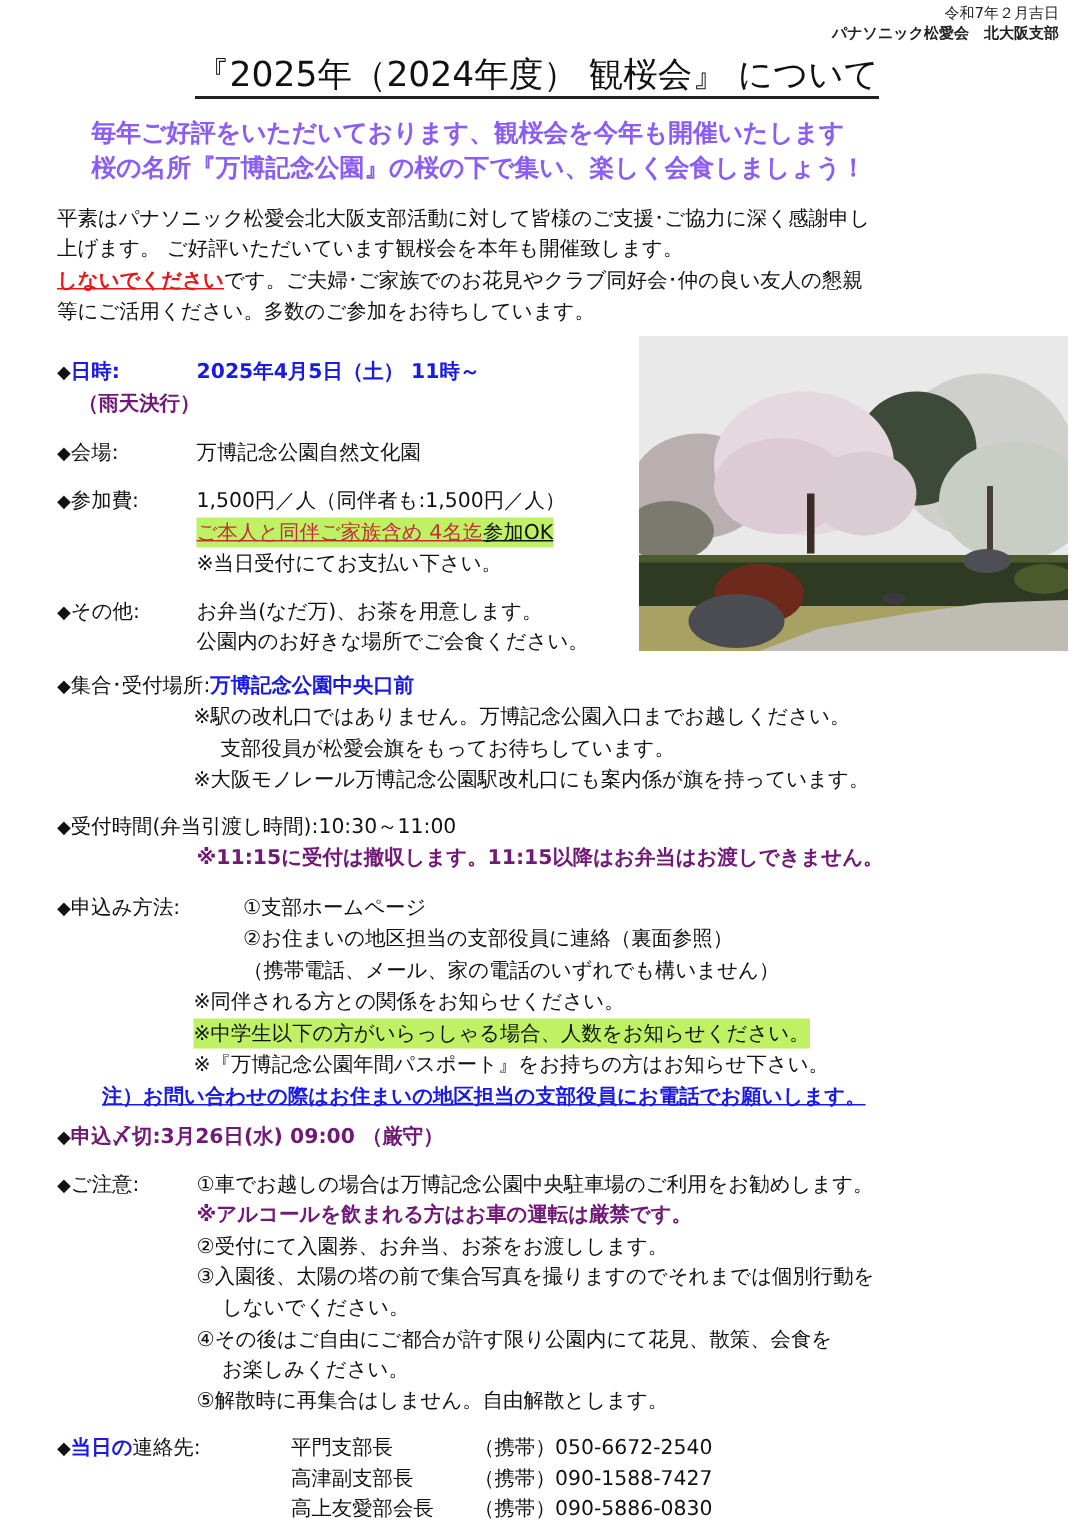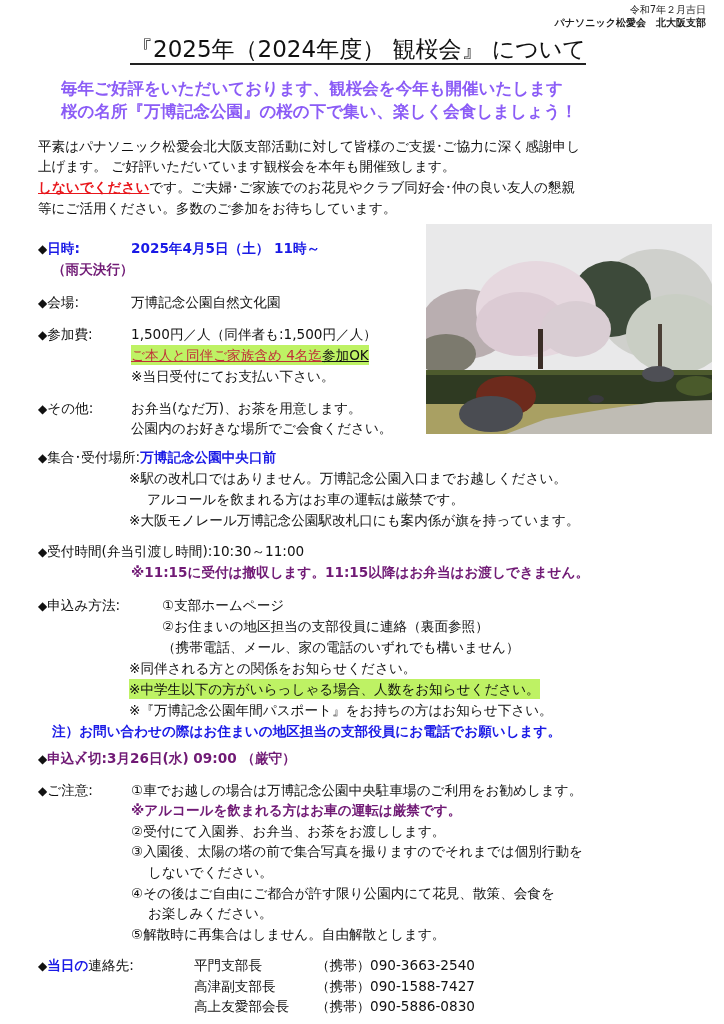--- a/index.html
+++ b/index.html
@@ -93,38 +93,38 @@
     <ellipse cx="65" cy="190" rx="32" ry="18" fill="#4a4c52"></ellipse>
     <ellipse cx="232" cy="150" rx="16" ry="8" fill="#4e4f55"></ellipse>
     <ellipse cx="170" cy="175" rx="8" ry="4" fill="#3a3a3e"></ellipse>
   </svg>
 </div>
 
 <div class="abs item" style="left:38px; top:447px;">
   <span class="diamond">◆</span><span>集合･受付場所:</span><span class="blue-b">万博記念公園中央口前</span>
 </div>
 <div class="abs item" style="left:129px; top:468px;">※駅の改札口ではありません。万博記念公園入口までお越しください。</div>
-<div class="abs item" style="left:147px; top:489px;">アルコールを飲まれる方はお車の運転は厳禁です。</div>
+<div class="abs item" style="left:147px; top:489px;">支部役員が松愛会旗をもってお待ちしています。</div>
 <div class="abs item" style="left:129px; top:510px;">※大阪モノレール万博記念公園駅改札口にも案内係が旗を持っています。</div>
 
 <div class="abs item" style="left:38px; top:541px;">
   <span class="diamond">◆</span><span>受付時間(弁当引渡し時間):</span><span>10:30～11:00</span>
 </div>
 <div class="abs item red-b" style="left:131px; top:562px;">※11:15に受付は撤収します。11:15以降はお弁当はお渡しできません。</div>
 
 <div class="abs item" style="left:38px; top:595px;">
   <span class="diamond">◆</span><span>申込み方法:</span>
 </div>
 <div class="abs item" style="left:162px; top:595px;">①支部ホームページ</div>
 <div class="abs item" style="left:162px; top:616px;">②お住まいの地区担当の支部役員に連絡（裏面参照）</div>
 <div class="abs item" style="left:162px; top:637px;">（携帯電話、メール、家の電話のいずれでも構いません）</div>
 <div class="abs item" style="left:129px; top:658px;">※同伴される方との関係をお知らせください。</div>
 <div class="abs item hl" style="left:129px; top:679px;">※中学生以下の方がいらっしゃる場合、人数をお知らせください。</div>
 <div class="abs item" style="left:129px; top:700px;">※『万博記念公園年間パスポート』をお持ちの方はお知らせ下さい。</div>
-<div class="abs item blue-b" style="left:52px; top:721px;">注）お問い合わせの際はお住まいの地区担当の支部役員にお電話でお願いします。</div>
+<div class="abs item blue-b" style="left:68px; top:721px;text-decoration:underline;">注）お問い合わせの際はお住まいの地区担当の支部役員にお電話でお願いします。</div>
 
 <div class="abs item" style="left:38px; top:748px;">
   <span class="diamond">◆</span><span class="red-b">申込〆切:3月26日(水) 09:00 （厳守）</span>
 </div>
 
 <div class="abs item" style="left:38px; top:780px;">
   <span class="diamond">◆</span><span>ご注意:</span>
 </div>
 <div class="abs item" style="left:131px; top:780px;">①車でお越しの場合は万博記念公園中央駐車場のご利用をお勧めします。</div>
 <div class="abs item red-b" style="left:131px; top:800px;">※アルコールを飲まれる方はお車の運転は厳禁です。</div>
@@ -134,21 +134,21 @@
 <div class="abs item" style="left:131px; top:883px;">④その後はご自由にご都合が許す限り公園内にて花見、散策、会食を</div>
 <div class="abs item" style="left:148px; top:903px;">お楽しみください。</div>
 <div class="abs item" style="left:131px; top:924px;">⑤解散時に再集合はしません。自由解散とします。</div>
 
 <div class="abs item" style="left:38px; top:955px;">
   <span class="diamond">◆</span><span class="blue-b">当日の</span><span>連絡先:</span>
 </div>
 
 <div class="abs item" style="left:194px; top:955px;">平門支部長</div>
 <div class="abs item" style="left:316px; top:955px;">（携帯）</div>
-<div class="abs item" style="left:370px; top:955px;">090-3663-2540</div>
+<div class="abs item" style="left:370px; top:955px;">050-6672-2540</div>
 
 <div class="abs item" style="left:194px; top:976px;">高津副支部長</div>
 <div class="abs item" style="left:316px; top:976px;">（携帯）</div>
 <div class="abs item" style="left:370px; top:976px;">090-1588-7427</div>
 
 <div class="abs item" style="left:194px; top:996px;">高上友愛部会長</div>
 <div class="abs item" style="left:316px; top:996px;">（携帯）</div>
 <div class="abs item" style="left:370px; top:996px;">090-5886-0830</div>
 
 </body></html>

